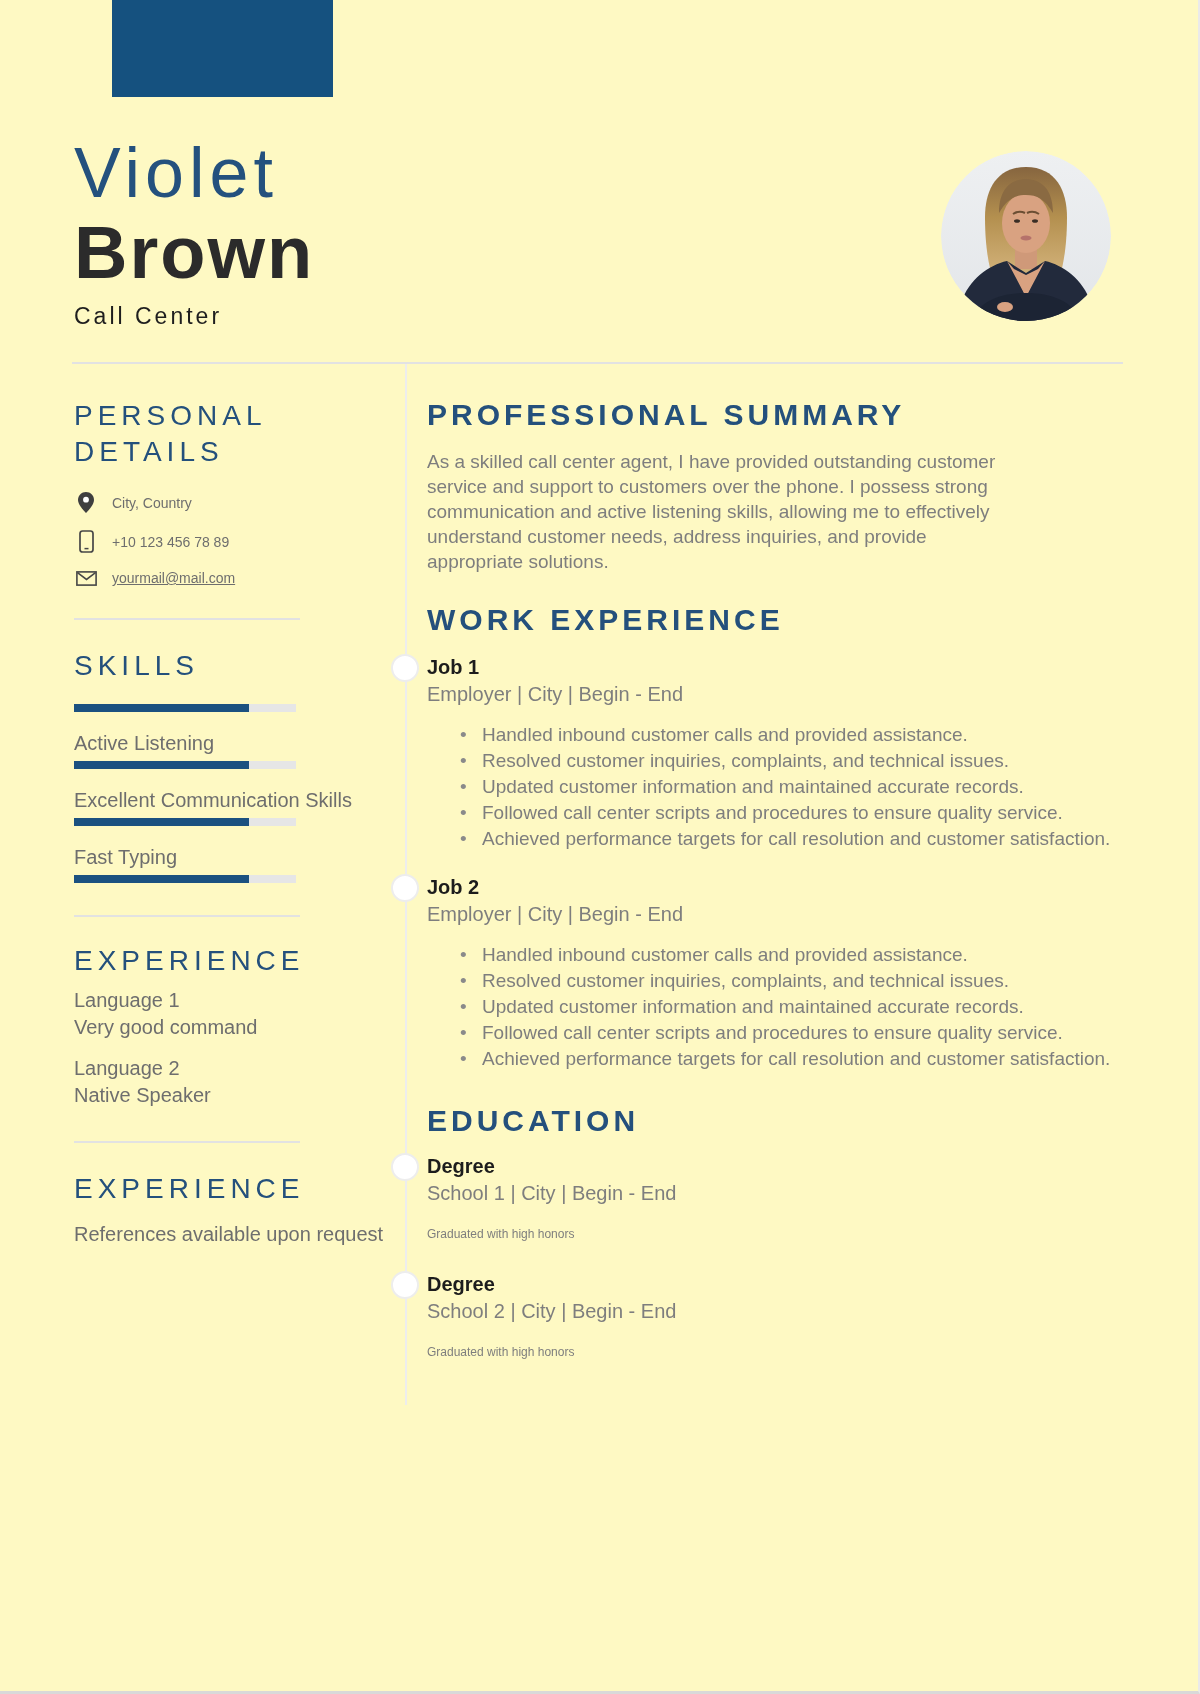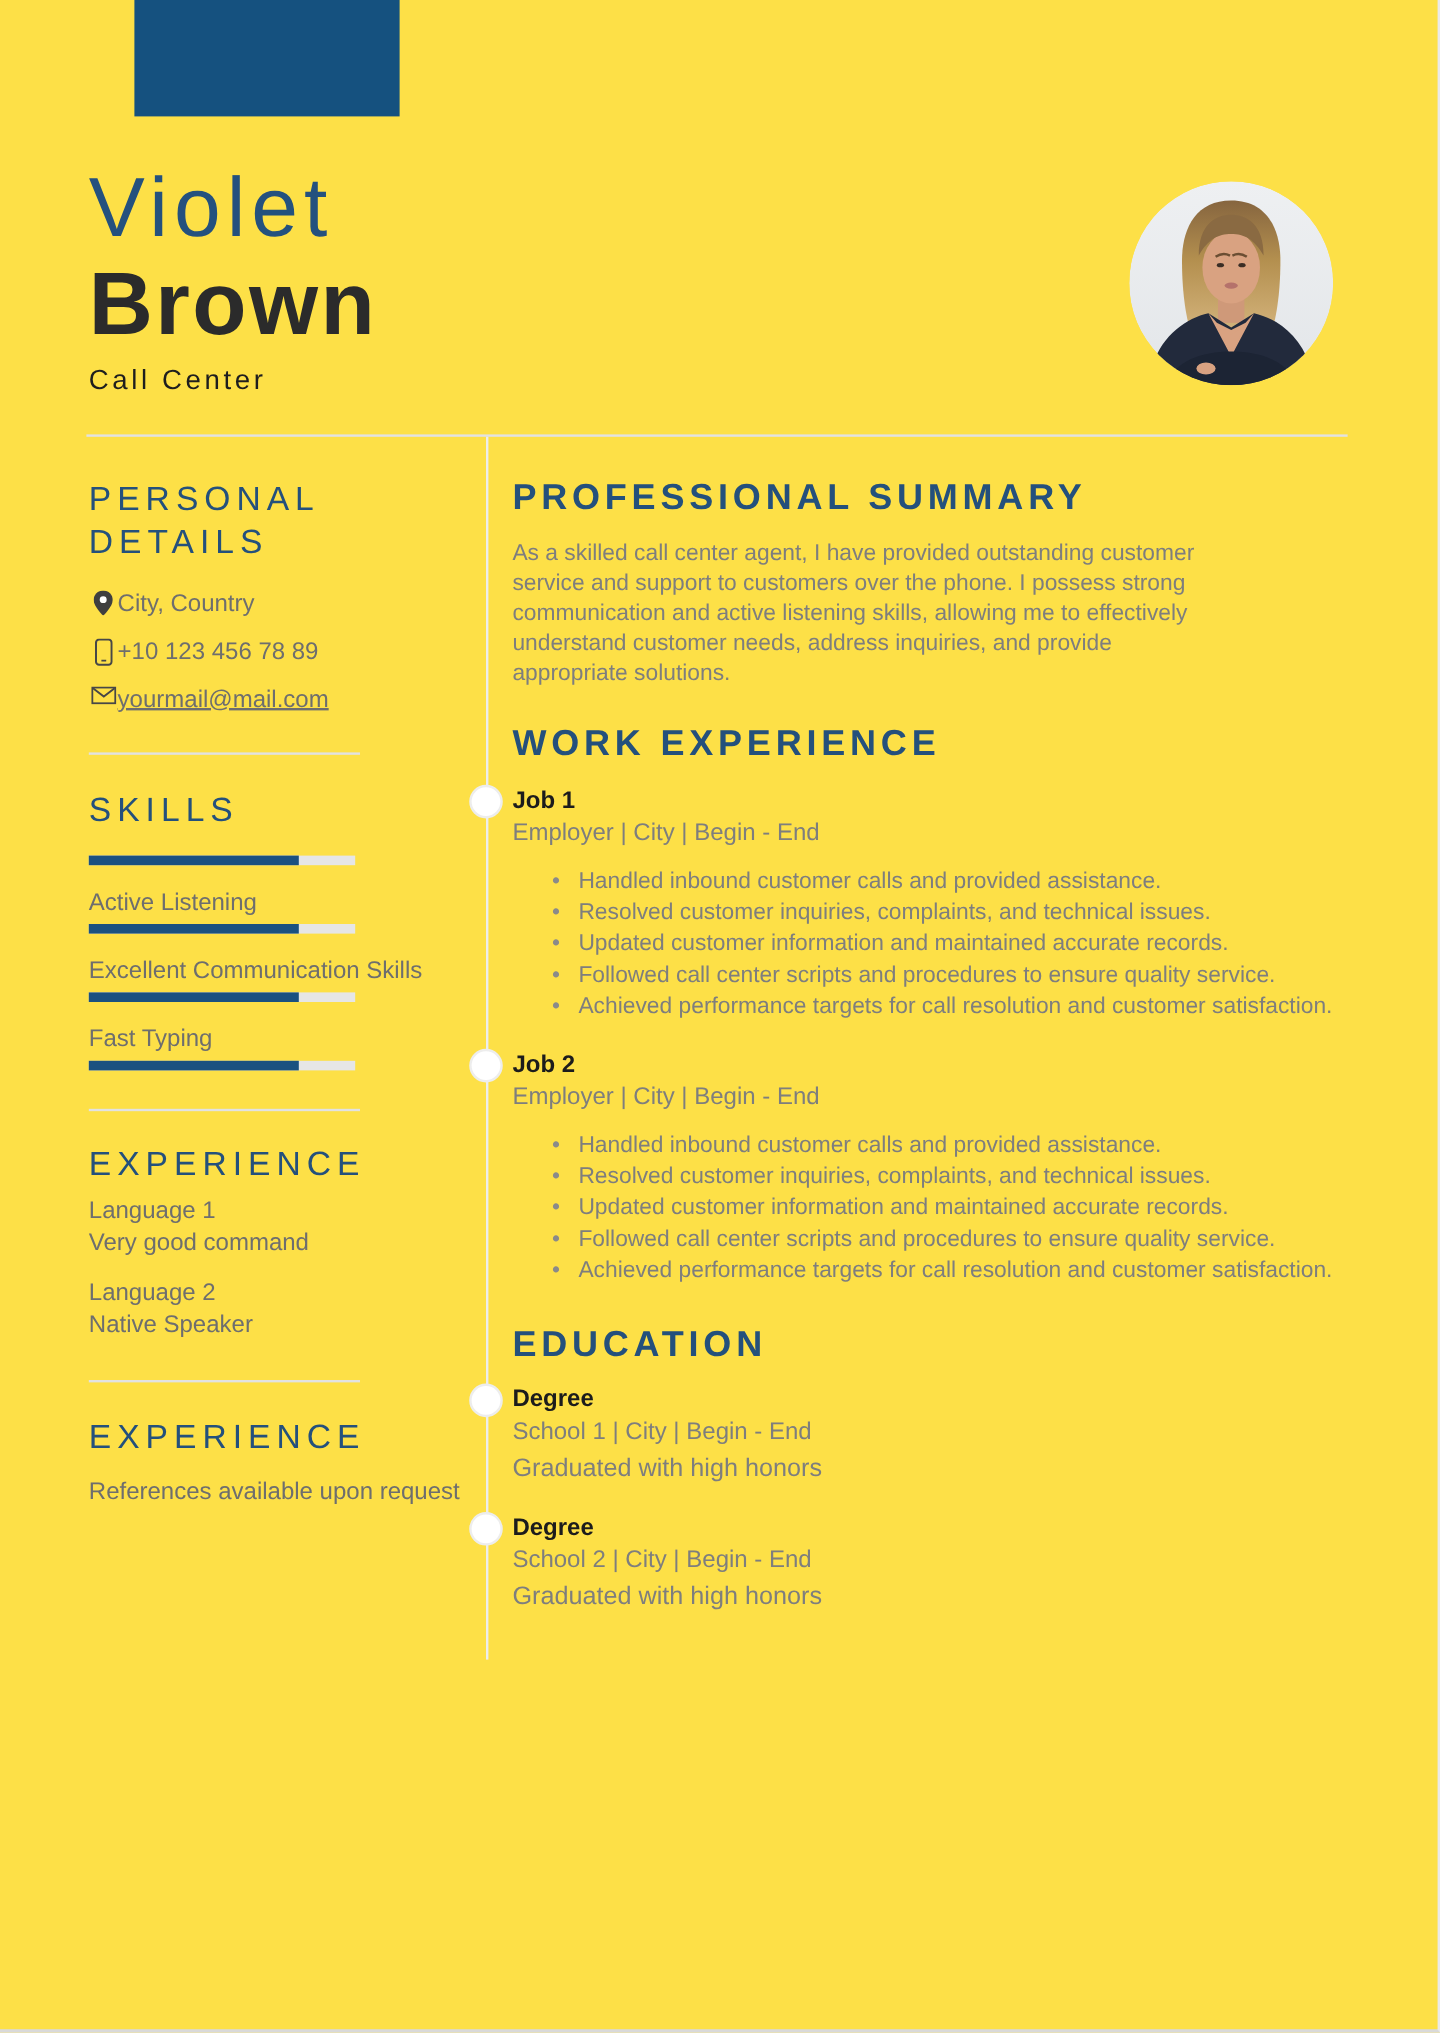--- a/index.html
+++ b/index.html
@@ -1,21 +1,21 @@
 <!DOCTYPE html>
 <html><head>
 <meta charset="utf-8">
 <style>
   html,body{margin:0;padding:0;background:#f4f4f4;}
   body{font-family:"Liberation Sans", sans-serif;}
   .page{
     position:relative;
     width:1200px;height:1694px;
     margin:0 auto;
-    background:#fde047;
+    background:#fef9c3;
     box-sizing:border-box;
     border-right:2px solid #eaeaea;
     border-bottom:3px solid #d9d9d9;
     overflow:hidden;
   }
   
   .header{position:relative;height:362px;}
   .accent-block{position:absolute;left:112px;top:0;width:221px;height:97px;background:#15517f;}
   .name-block{padding:134px 0 0 74px;}
   .first-name{font-size:70px;line-height:78px;letter-spacing:5px;color:#24517e;font-weight:400;}
@@ -24,21 +24,21 @@
   .photo-wrap{position:absolute;left:941px;top:151px;width:170px;height:170px;border-radius:50%;overflow:hidden;}
   
   .top-divider{margin-left:72px;width:1051px;border-top:2px solid #e2e2e2;}
   
   .columns{display:flex;align-items:stretch;}
   .left-col{width:405px;box-sizing:border-box;padding-left:74px;flex:none;}
   .right-col{flex:1;box-sizing:border-box;border-left:2px solid #ededed;padding:0 60px 40px 20px;position:relative;}
   
   .side-h{margin:0;font-size:28px;line-height:36px;letter-spacing:5px;color:#24507c;font-weight:400;max-width:240px;}
   .pd-h{margin-top:34px;}
-  .contact-row{display:flex;align-items:flex-start;margin-top:17px;font-size:20px;color:#6e6e6e;}
+  .contact-row{display:flex;align-items:center;gap:14px;margin-top:17px;font-size:14px;color:#6e6e6e;}
   .contact-row:first-of-type{margin-top:22px;}
   .cicon{width:24px;display:flex;justify-content:center;align-items:center;flex:none;}
   .email-link{color:#6e6e6e;text-decoration:underline;cursor:pointer;}
   .side-divider{margin-top:32px;width:226px;border-top:2px solid #e2e2e2;}
   .skills-h{margin-top:28px;}
   .skill-bar{width:222px;height:8px;background:#e6e6e6;margin-top:5px;}
   .skill-bar.lead{margin-top:20px;}
   .skill-bar-fill{height:100%;background:#1b5180;}
   .skill-label{margin-top:18px;font-size:20px;line-height:26px;color:#6e6e6e;white-space:nowrap;}
   .lang-h{margin-top:26px;}
@@ -61,21 +61,21 @@
     content:"";position:absolute;left:-36px;top:0;
     width:24px;height:24px;border-radius:50%;
     background:#ffffff;border:2px solid #ededed;
   }
   .bullets{list-style:none;margin:15px 0 0;padding:0 0 0 33px;}
   .bullets li{position:relative;padding-left:22px;font-size:19px;line-height:26px;color:#7e7e7e;}
   .bullets li::before{content:"\2022";position:absolute;left:0;top:0;color:#8a8a8a;}
   .edu-h{margin-top:30px;}
   .edu-entry{margin-top:13px;}
   .edu-entry + .edu-entry{margin-top:24px;}
-  .edu-note{margin-top:5px;font-size:21px;line-height:25px;color:#7e7e7e;}
+  .edu-note{margin-top:16px;font-size:12px;line-height:25px;color:#7e7e7e;}
 </style>
 </head>
 <body>
 
 <div class="page">
 
   <div class="header">
     <div class="accent-block"></div>
     <div class="name-block">
       <div class="first-name">Violet</div>

